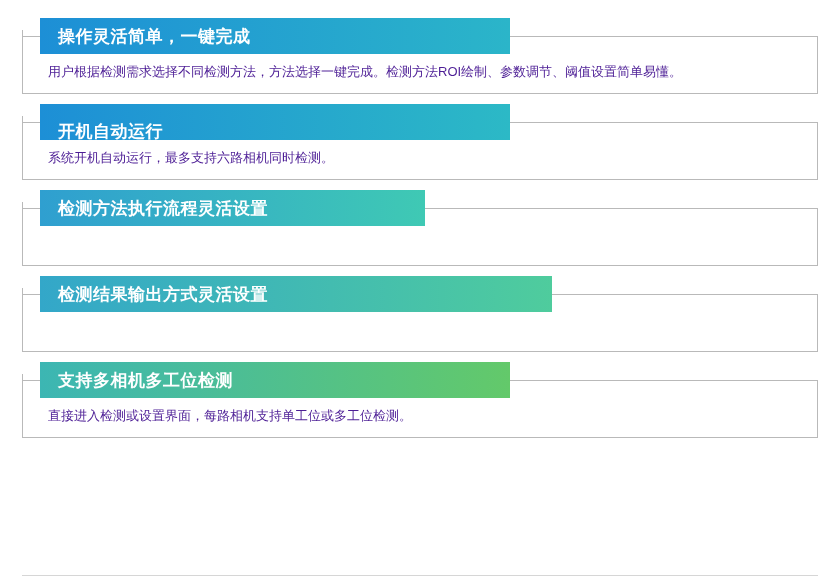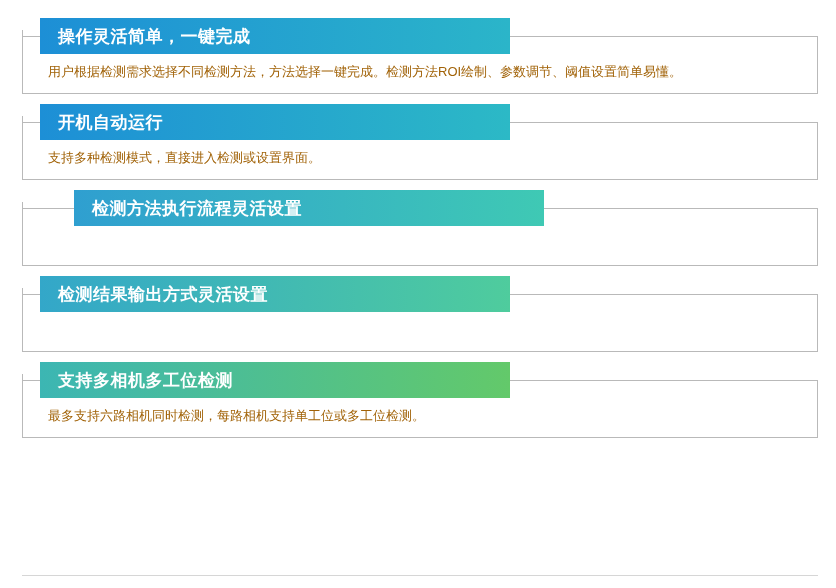--- a/index.html
+++ b/index.html
@@ -69,21 +69,21 @@
   }
   .feature .banner .banner-text {
     line-height: 1;
   }
   .feature .body-text {
     position: absolute;
     left: 26px;
     top: 44px;
     right: 20px;
     font-size: 13px;
-    color: #a16207;
+    color: #4c1d95;
     line-height: 1.5;
     white-space: nowrap;
   }
   .footer-rule {
     position: absolute;
     left: 22px;
     right: 18px;
     bottom: 12px;
     height: 1px;
     background: #d6d6d6;
@@ -100,47 +100,47 @@
       <div class="frame"></div>
       <div class="banner" id="banner-0" style="background: linear-gradient(to right, rgb(29, 143, 214), rgb(43, 181, 201)); width: 470px;">
         <span class="banner-text">操作灵活简单，一键完成</span>
       </div>
       <div class="body-text">用户根据检测需求选择不同检测方法，方法选择一键完成。检测方法ROI绘制、参数调节、阈值设置简单易懂。</div>
     </div>
 
     <div class="feature">
       <div class="notch"></div>
       <div class="frame"></div>
-      <div class="banner" id="banner-1" style="background: linear-gradient(to right, rgb(29, 143, 214), rgb(44, 185, 198)); width: 470px;">
+      <div class="banner" id="banner-1" style="background: linear-gradient(to right, rgb(29, 143, 214), rgb(44, 185, 198)); width: 470px; align-items: flex-end;">
         <span class="banner-text">开机自动运行</span>
       </div>
-      <div class="body-text">支持多种检测模式，直接进入检测或设置界面。</div>
+      <div class="body-text">系统开机自动运行，最多支持六路相机同时检测。</div>
     </div>
 
     <div class="feature">
       <div class="notch"></div>
       <div class="frame"></div>
-      <div class="banner" id="banner-2" style="background: linear-gradient(to right, rgb(47, 159, 208), rgb(63, 201, 180)); width: 470px; margin-left: 34px;">
+      <div class="banner" id="banner-2" style="background: linear-gradient(to right, rgb(47, 159, 208), rgb(63, 201, 180)); width: 385px;">
         <span class="banner-text">检测方法执行流程灵活设置</span>
       </div>
     </div>
 
     <div class="feature">
       <div class="notch"></div>
       <div class="frame"></div>
-      <div class="banner" id="banner-3" style="background: linear-gradient(to right, rgb(51, 167, 201), rgb(79, 204, 157)); width: 470px;">
+      <div class="banner" id="banner-3" style="background: linear-gradient(to right, rgb(51, 167, 201), rgb(79, 204, 157)); width: 512px;">
         <span class="banner-text">检测结果输出方式灵活设置</span>
       </div>
     </div>
 
     <div class="feature">
       <div class="notch"></div>
       <div class="frame"></div>
       <div class="banner" id="banner-4" style="background: linear-gradient(to right, rgb(60, 182, 179), rgb(99, 201, 106)); width: 470px;">
         <span class="banner-text">支持多相机多工位检测</span>
       </div>
-      <div class="body-text">最多支持六路相机同时检测，每路相机支持单工位或多工位检测。</div>
+      <div class="body-text">直接进入检测或设置界面，每路相机支持单工位或多工位检测。</div>
     </div>
 
 
   </div>
   <div class="footer-rule"></div>
 </div>
 
 </body></html>

